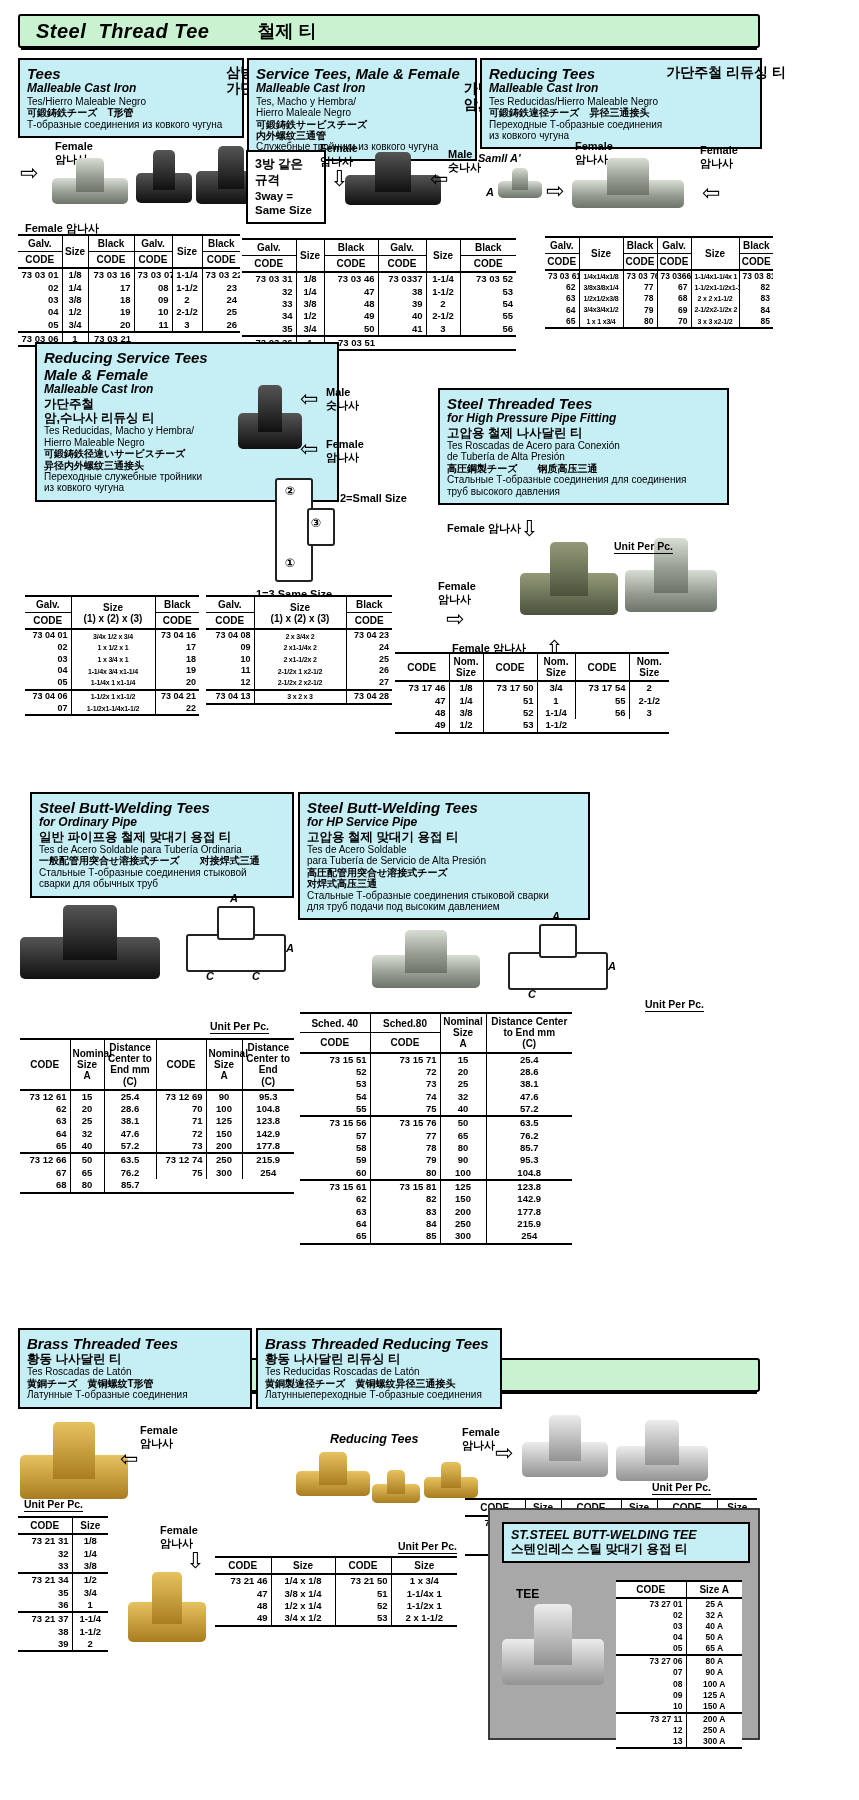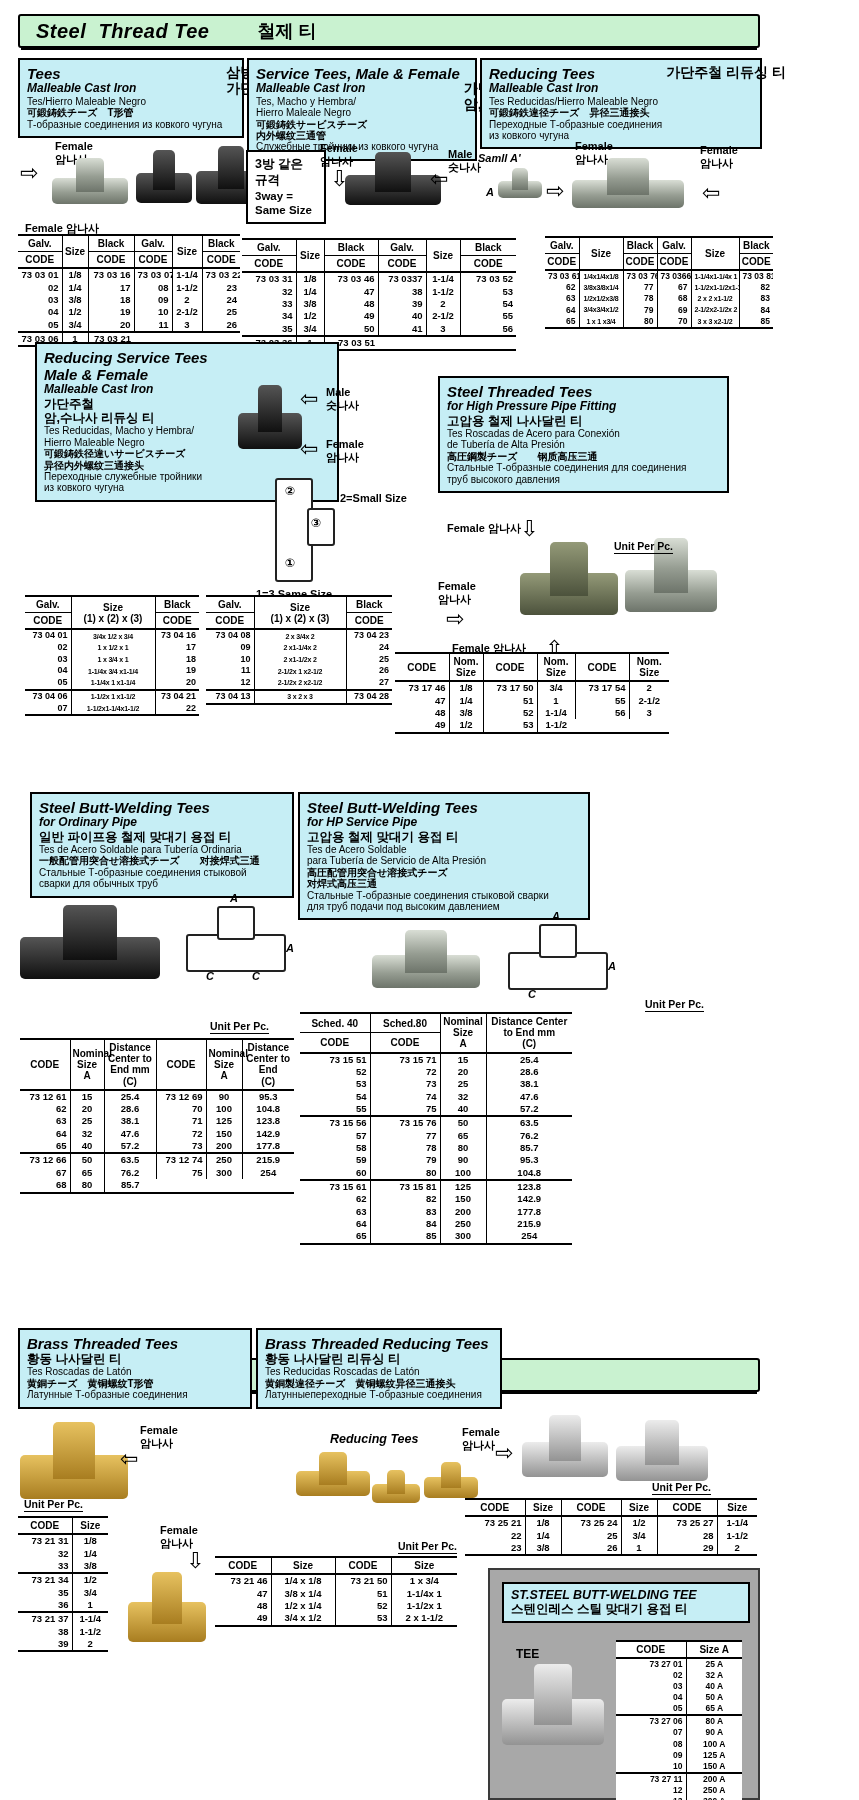--- a/index.html
+++ b/index.html
@@ -415,21 +415,21 @@
   <div class="abs" style="left:265px;top:478px;width:72px;height:106px">
     <div class="ol" style="left:10px;top:0;width:34px;height:100px"></div>
     <div class="ol" style="left:42px;top:30px;width:24px;height:34px"></div>
     <span class="circ" style="left:20px;top:6px">②</span>
     <span class="circ" style="left:46px;top:38px">③</span>
     <span class="circ" style="left:20px;top:78px">①</span>
   </div>
   <span class="lbl" style="left:340px;top:492px">2=Small Size</span>
   <span class="lbl" style="left:256px;top:588px">1=3 Same Size</span>
 
-  <div class="infobox abs" style="left:438px;top:376px;width:273px">
+  <div class="infobox abs" style="left:438px;top:388px;width:273px">
       <div class="bx-line t1">Steel Threaded Tees</div>
       <div class="bx-line t2">for High Pressure Pipe Fitting</div>
       <div class="bx-line kr">고압용 철제 나사달린 티</div>
       <div class="bx-line sm">Tes Roscadas de Acero para Conexión</div>
       <div class="bx-line sm">de Tubería de Alta Presión</div>
       <div class="bx-line smb">高圧鋼製チーズ　　钢质高压三通</div>
       <div class="bx-line sm">Стальные Т-образные соединения для соединения</div>
       <div class="bx-line sm">труб высокого давления</div>
     </div>
 
@@ -1097,21 +1097,21 @@
             <td class="a-c">3/8</td>
             <td class="a-r">26</td>
             <td class="a-c">1</td>
             <td class="a-r">29</td>
             <td class="a-c">2</td>
           </tr>
         </tbody>
       </table>
     </div>
 
-  <div class="graybox abs" style="left:488px;top:1568px;width:268px;height:228px">
+  <div class="graybox abs" style="left:488px;top:1508px;width:268px;height:228px">
     <div class="infobox abs" style="left:12px;top:12px;width:230px;padding:4px 7px">
         <div class="bx-line t1s">ST.STEEL BUTT-WELDING TEE</div>
         <div class="bx-line kr">스텐인레스 스틸 맞대기 용접 티</div>
       </div>
     <span class="lbl" style="left:26px;top:78px;font-size:12px">TEE</span>
     <div class="tee abs c-ss" style="left:12px;top:94px;width:102px;height:110px">
         <div class="h"></div>
         <div class="v"></div>
       </div>
     <div class="abs" style="left:126px;top:70px">

